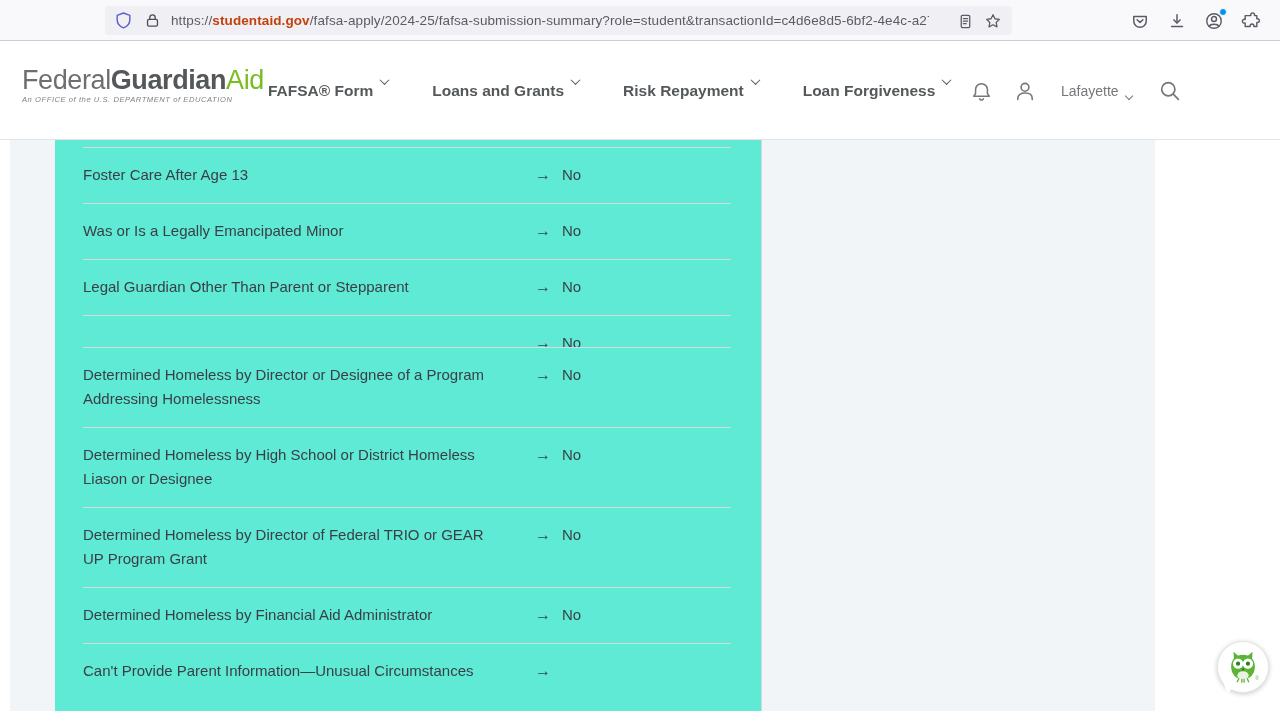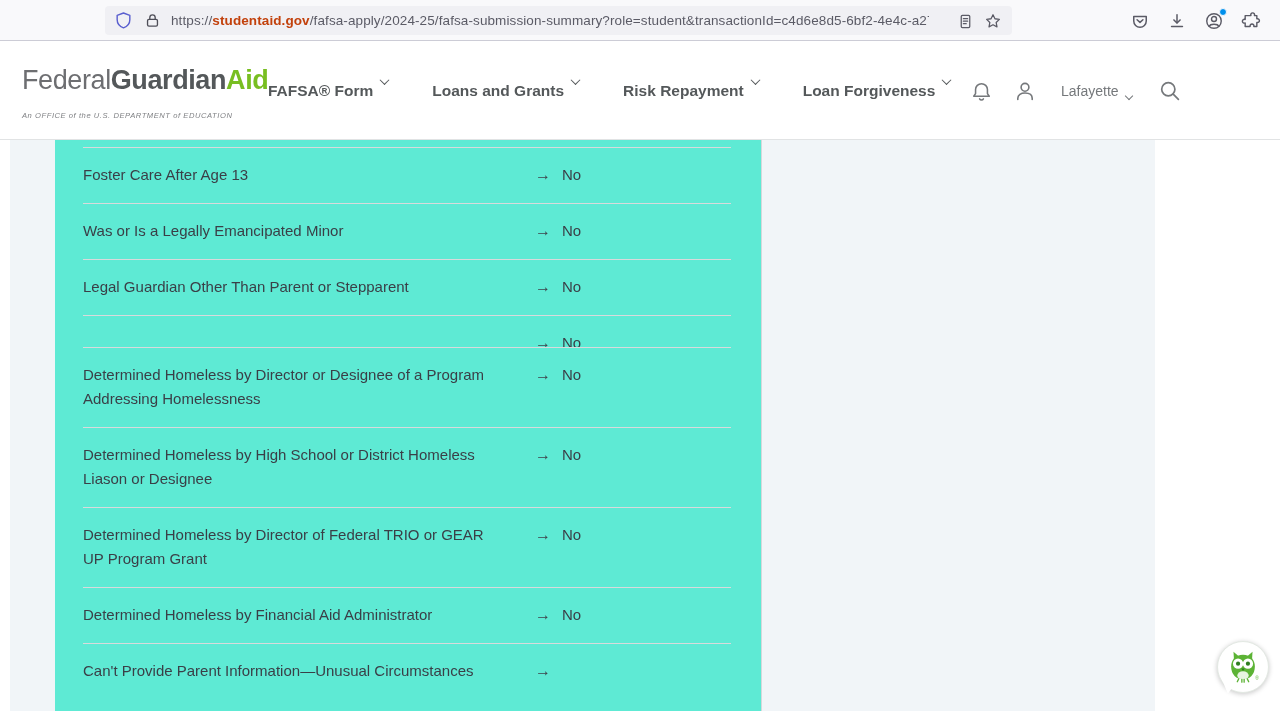--- a/index.html
+++ b/index.html
@@ -46,23 +46,23 @@
 
   
   .site-header {
     position:absolute; top:42px; left:0; width:1280px; height:98px;
     background:#fff; border-bottom:1px solid #e1e3e4;
   }
   .logo { position:absolute; left:22px; top:24px; cursor:pointer; }
   .logo-line { font-size:27px; letter-spacing:-0.4px; line-height:28px; white-space:nowrap; }
   .logo-federal { color:#6d6e71; font-weight:400; }
   .logo-student { color:#54585a; font-weight:700; }
-  .logo-aid     { color:#78be21; font-weight:700; }
+  .logo-aid     { color:#78be21; font-weight:400; }
   .logo-tagline {
-    font-size:7.6px; color:#808285; letter-spacing:0.55px; margin-top:17px;
+    font-size:7.6px; color:#808285; letter-spacing:0.55px; margin-top:1px;
     white-space:nowrap; font-style:italic;
   }
   .main-nav {
     position:absolute; left:268px; top:0; height:98px;
     display:flex; align-items:center; gap:44px;
   }
   .nav-item {
     display:flex; align-items:flex-start; gap:8px; cursor:pointer;
     font-size:15.5px; font-weight:700; color:#54585a; white-space:nowrap;
   }

